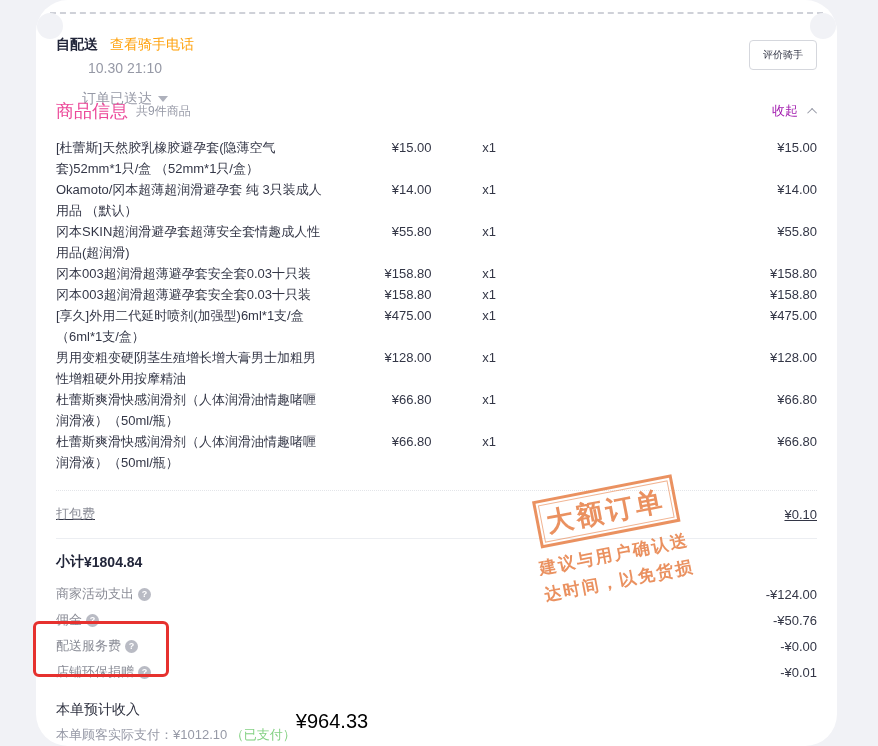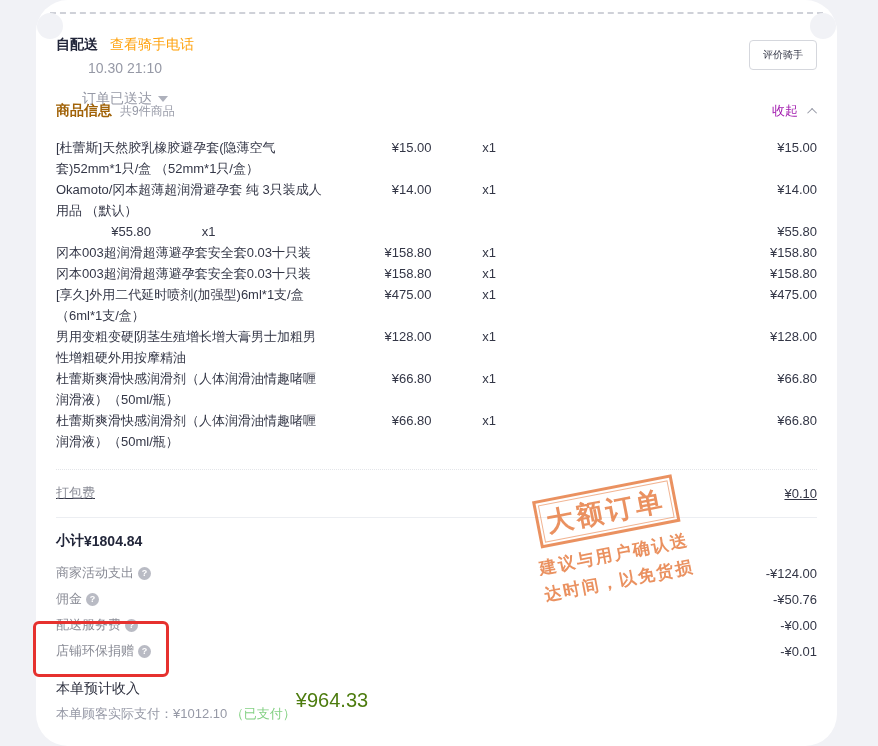--- a/index.html
+++ b/index.html
@@ -35,21 +35,21 @@
   .hdr-line2 { display:flex; align-items:center; gap:14px; height:20px; margin-top:4px;
                color:#9699a6; font-size:14px;flex-direction:column; }
   .status-wrap { display:flex; align-items:center; gap:6px; cursor:pointer; }
   .caret-down { width:0; height:0; border-left:5px solid transparent;
                 border-right:5px solid transparent; border-top:6px solid #aeb1bc; }
   .btn-rate { background:#fff; border:1px solid #d5d7dd; border-radius:4px;
               padding:7px 13px; font-size:10px; color:#333646; cursor:pointer; margin-top:6px; }
 
   
   .sec-hdr { display:flex; align-items:center; margin-top:21px; height:20px; }
-  .sec-title { font-weight:bold; font-size:14px; color:#a16207; }
+  .sec-title { font-weight:normal; font-size:18px; color:#ec4899; }
   .sec-count { color:#9699a6; font-size:12px; margin-left:8px;text-align:center; }
   .collapse { margin-left:auto; color:#a21caf; font-size:13px; display:flex;
               align-items:center; gap:12px; cursor:pointer;justify-content:center; }
   .chev-up { width:7px; height:7px; border-left:1.5px solid #9699a6;
              border-top:1.5px solid #9699a6; transform:rotate(45deg) translateY(2px); }
   .ptable { margin-top:16px; }
   .prow { display:flex; align-items:flex-start; line-height:21px; color:#333646; }
   .pname { flex:1; max-width:440px; padding-right:10px; }
   .pprice { width:95px; text-align:right; }
   .pqty { width:115px; text-align:center; }
@@ -69,21 +69,21 @@
   .help-icon { display:inline-flex; align-items:center; justify-content:center;
                width:13px; height:13px; border-radius:50%; background:#b9bbc4;
                color:#fff; font-size:9px; font-weight:bold; cursor:pointer; }
   .fee-value { color:#333646; }
 
   
   .income { display:flex; align-items:center; margin-top:12px; }
   .income-left .inc-title { font-size:14px; color:#2c2f3e; height:24px; line-height:24px; }
   .inc-paid { margin-top:4px; height:20px; line-height:20px; color:#9699a6; font-size:13px; }
   .paid-badge { color:#84d184; }
-  .income-value { font-size:20px; color:#4d7c0f; font-weight:500; }
+  .income-value { font-size:20px; color:#000000; font-weight:500; }
 
   
   .stamp { position:absolute; left:468px; top:487px; width:215px;
            transform:rotate(-11deg); color:rgba(231,130,74,0.88);
            text-align:center; pointer-events:none; }
   .stamp-box { display:inline-block; border:3px solid rgba(231,130,74,0.88);
                padding:3px 8px; position:relative; }
   .stamp-box::after { content:""; position:absolute; inset:2px;
                       border:1px solid rgba(231,130,74,0.6); }
   .stamp-title { font-size:27px; font-weight:bold; letter-spacing:3px; }
@@ -140,20 +140,21 @@
         </div>
 
         <div class="prow">
           <span class="pname">Okamoto/冈本超薄超润滑避孕套 纯 3只装成人用品 （默认）</span>
           <span class="pprice">¥14.00</span>
           <span class="pqty">x1</span>
           <span class="ptotal">¥14.00</span>
         </div>
 
         <div class="prow">
+          <span class="pname">冈本SKIN超润滑避孕套超薄安全套情趣成人性用品(超润滑)</span>
           <span class="pprice">¥55.80</span>
           <span class="pqty">x1</span>
           <span class="ptotal">¥55.80</span>
         </div>
 
         <div class="prow">
           <span class="pname">冈本003超润滑超薄避孕套安全套0.03十只装</span>
           <span class="pprice">¥158.80</span>
           <span class="pqty">x1</span>
           <span class="ptotal">¥158.80</span>

